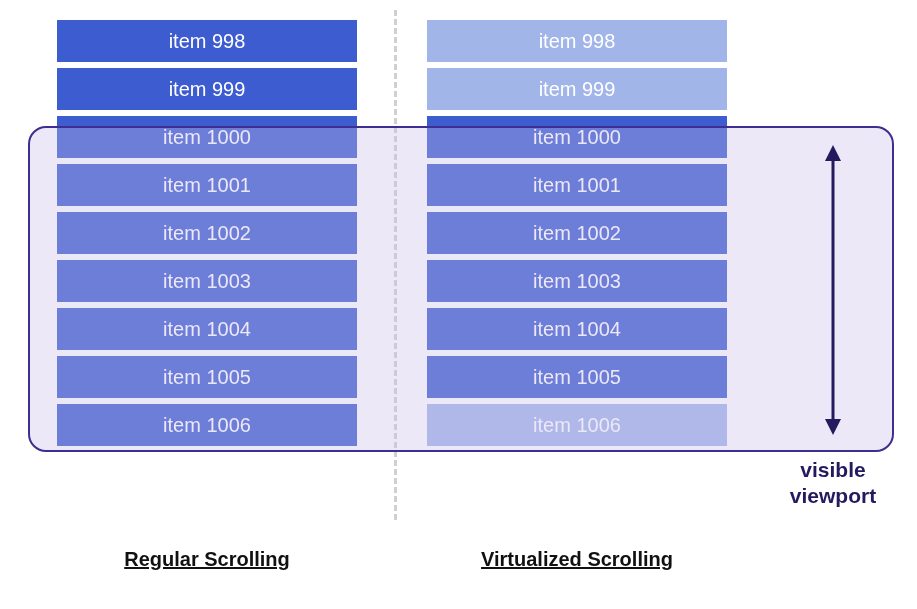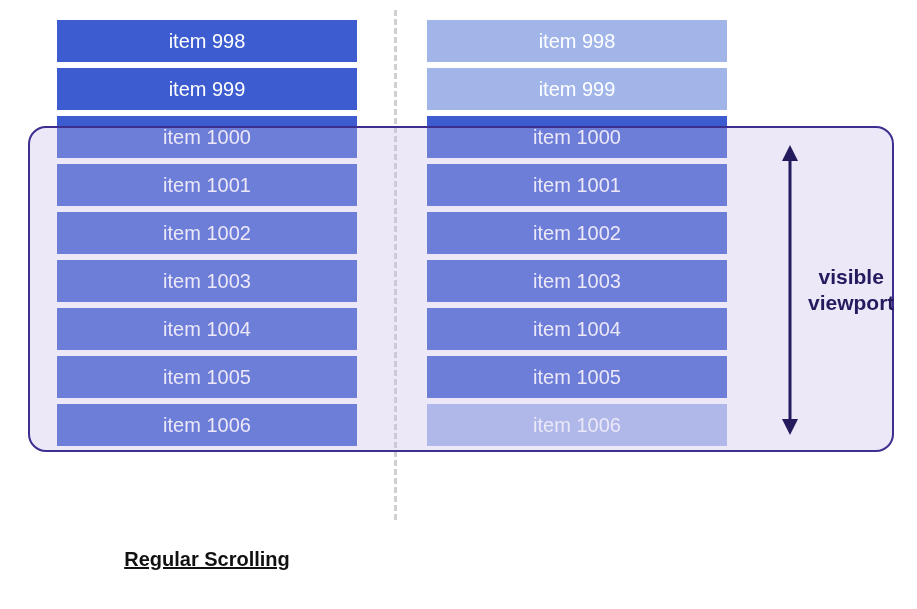--- a/index.html
+++ b/index.html
@@ -64,23 +64,23 @@
       border-radius: 18px;
       pointer-events: none;
     }
     .viewport-label-group {
       position: absolute;
       left: 778px;
       top: 145px;
       width: 110px;
       height: 290px;
       display: flex;
-      flex-direction: row;
+      flex-direction: column;
       align-items: center;
-      gap: 6px;
+      gap: 22px;
       pointer-events: none;
     }
     .arrow-svg {
       width: 24px;
       height: 290px;
       flex-shrink: 0;
     }
     .viewport-label {
       color: #241a5e;
       font-size: 21px;
@@ -145,14 +145,15 @@
       <polygon points="12,0 4,16 20,16" fill="#241a5e"></polygon>
       <polygon points="12,290 4,274 20,274" fill="#241a5e"></polygon>
     </svg>
     <div class="viewport-label">
       <span>visible</span><br>
       <span>viewport</span>
     </div>
   </div>
 
   <div class="caption caption-left">Regular Scrolling</div>
+  <div class="caption caption-right">Virtualized Scrolling</div>
 
 </div>
 
 </body></html>

